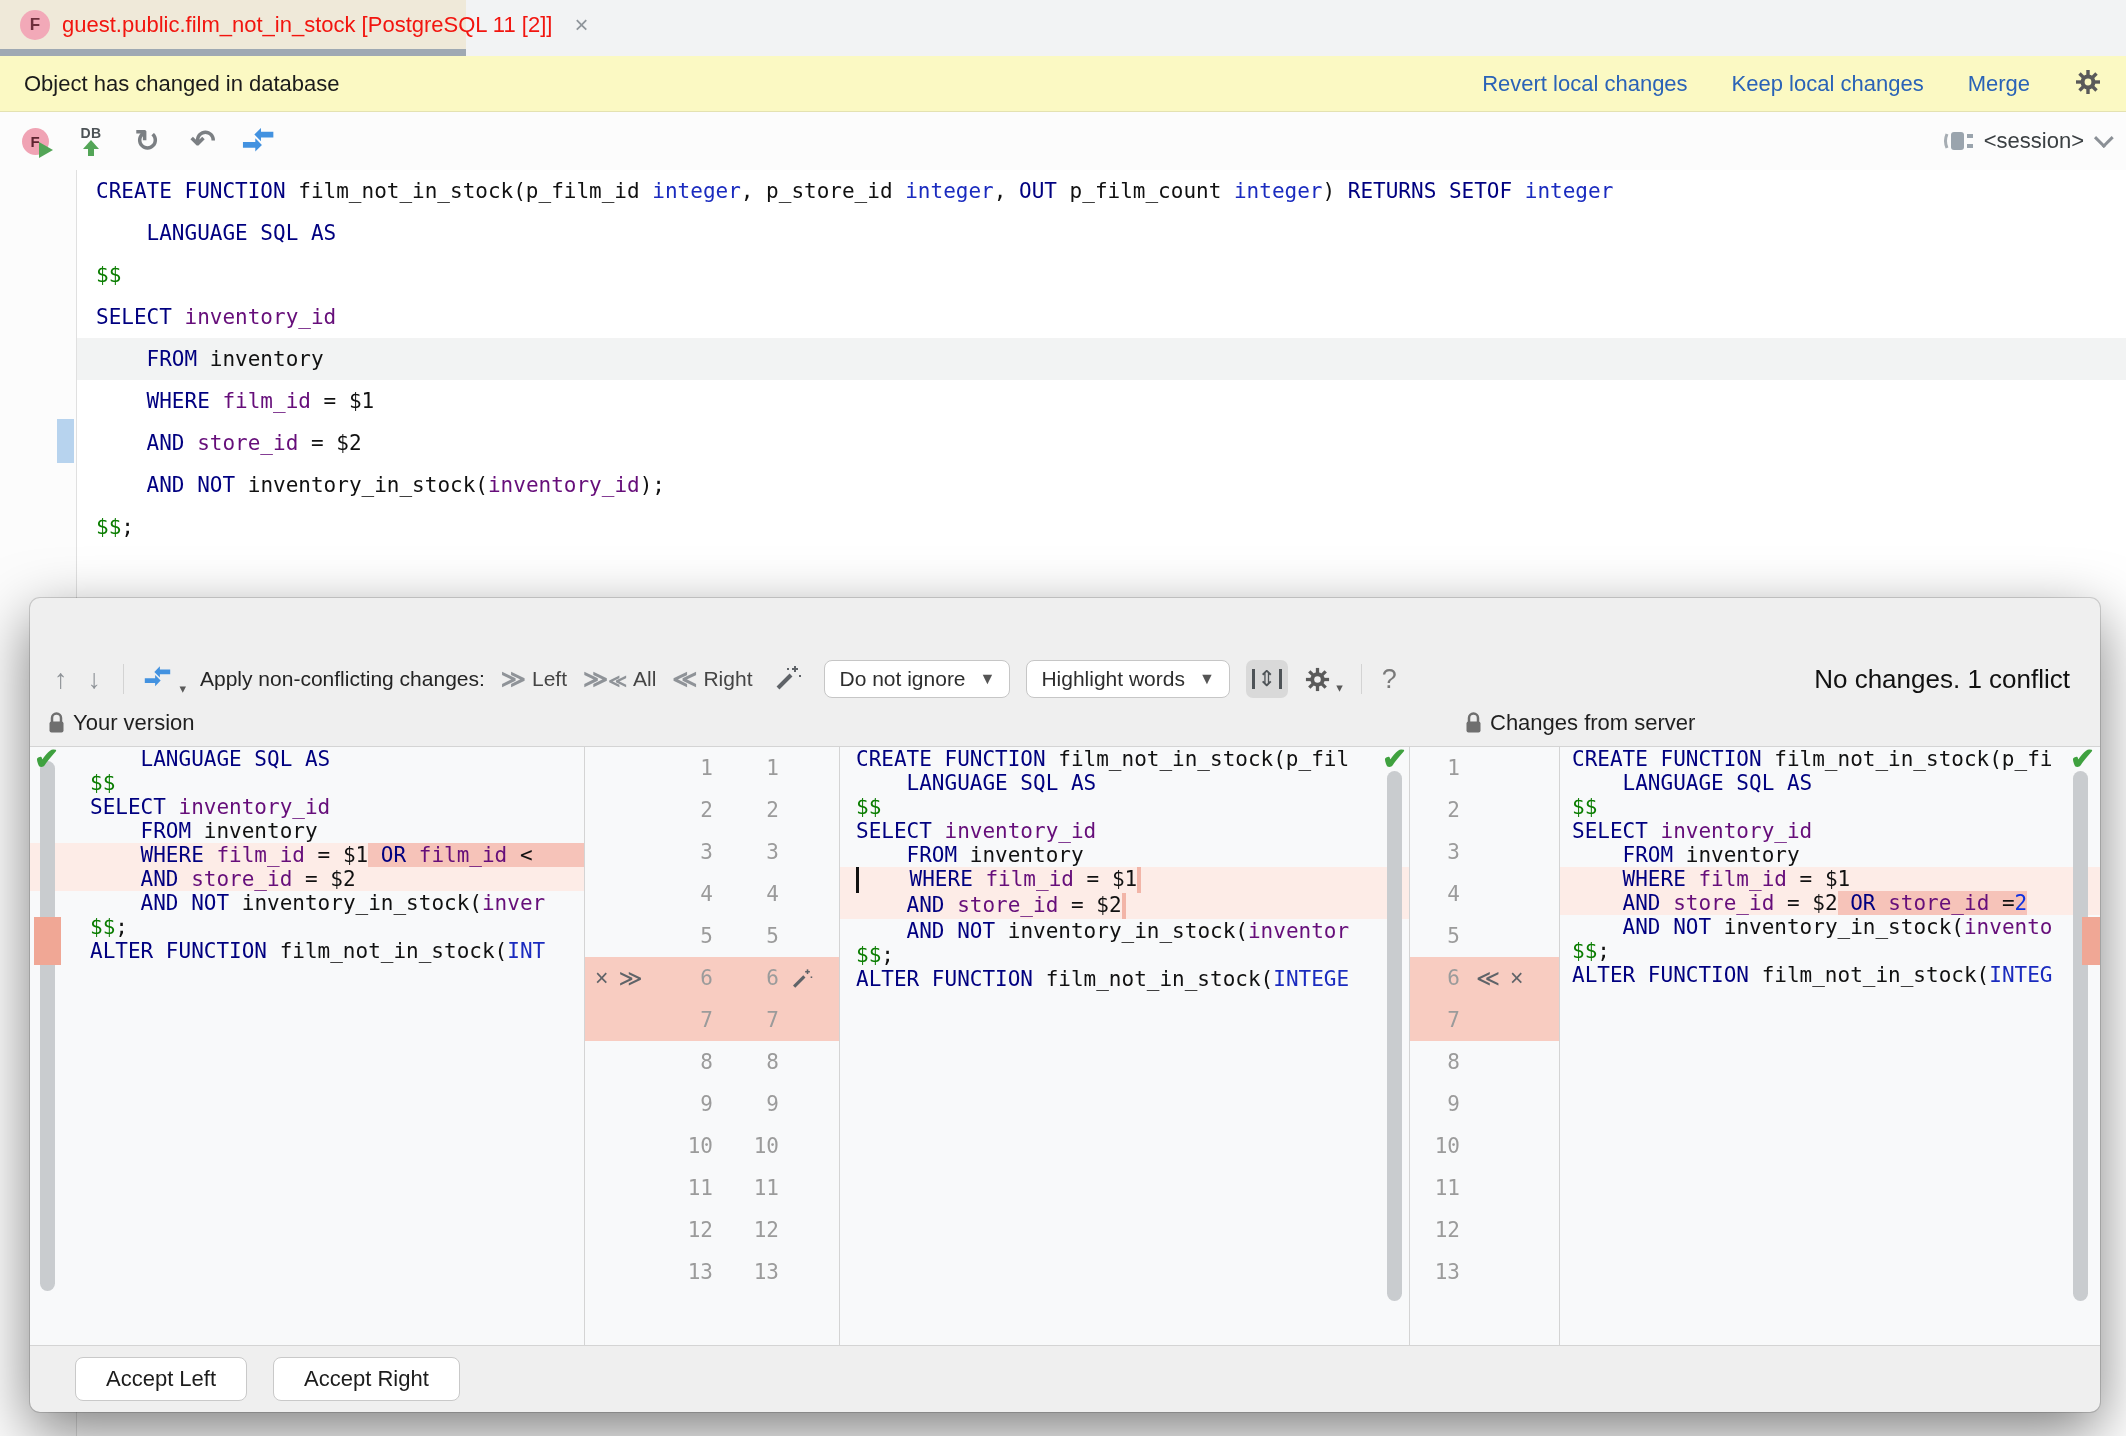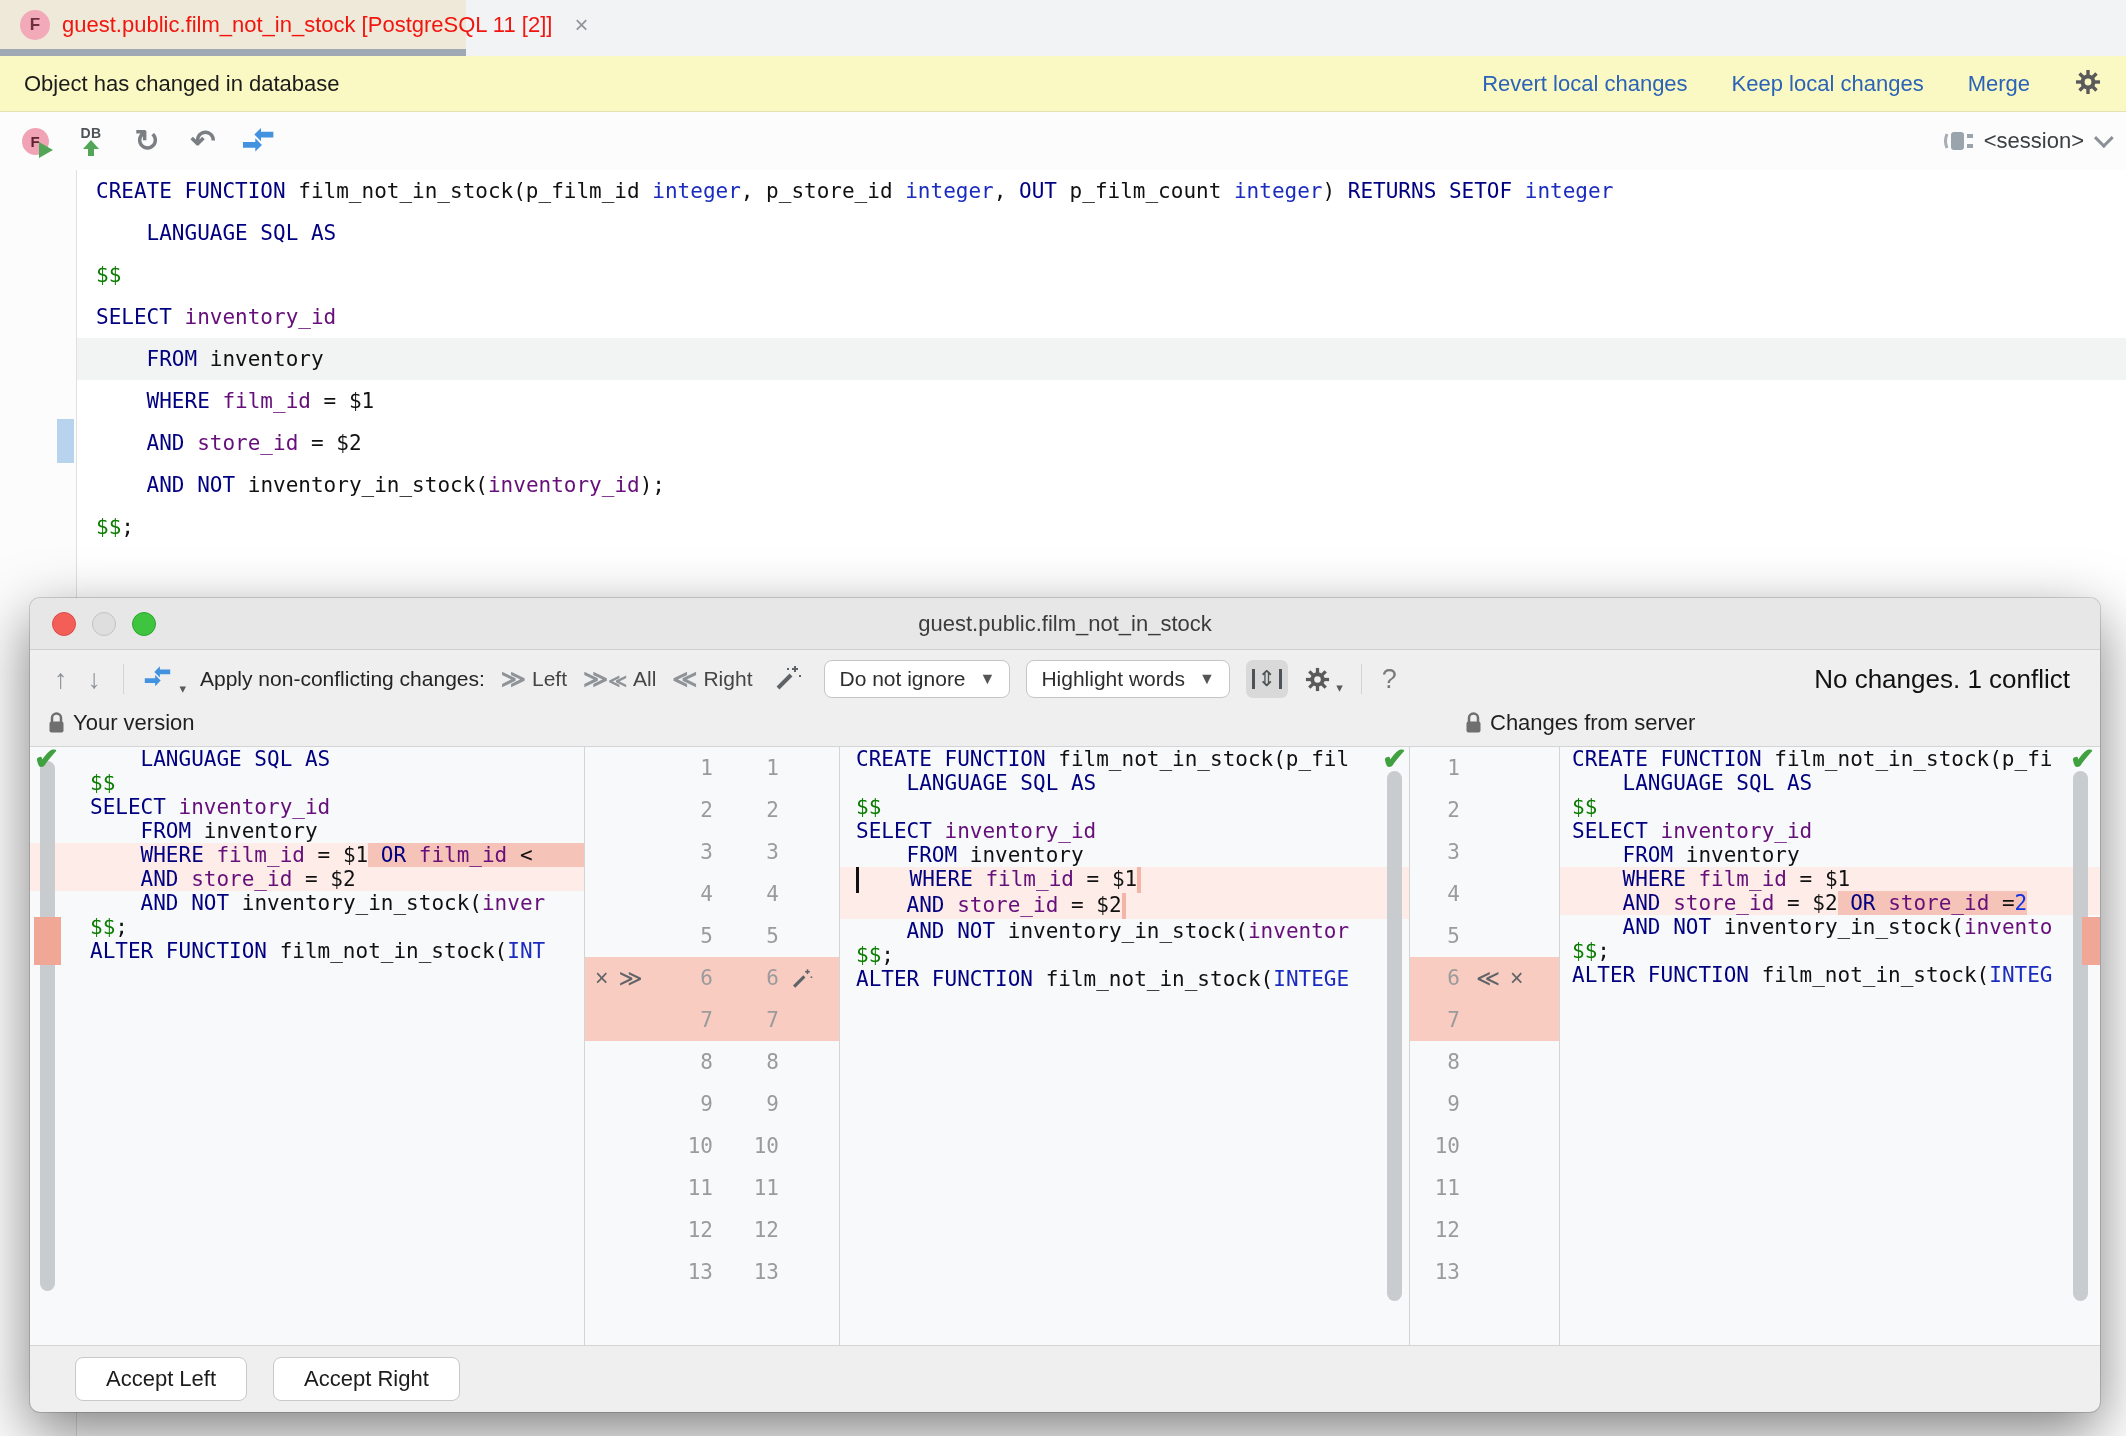--- a/index.html
+++ b/index.html
@@ -202,28 +202,20 @@
       <div class="code-row"><span class="tok-kw">SELECT </span><span class="tok-id">inventory_id</span></div>
       <div class="code-row"><span class="tok-pl">    </span><span class="tok-kw">FROM </span><span class="tok-pl">inventory</span></div>
       <div class="code-row"><span class="tok-pl">    </span><span class="tok-kw">WHERE </span><span class="tok-id">film_id</span><span class="tok-pl"> = $1</span></div>
       <div class="code-row"><span class="tok-pl">    </span><span class="tok-kw">AND </span><span class="tok-id">store_id</span><span class="tok-pl"> = $2</span></div>
       <div class="code-row"><span class="tok-pl">    </span><span class="tok-kw">AND NOT </span><span class="tok-pl">inventory_in_stock(</span><span class="tok-id">inventory_id</span><span class="tok-pl">);</span></div>
       <div class="code-row"><span class="tok-dd">$$</span><span class="tok-pl">;</span></div>
     </div>
 </div>
 
 <div class="dialog">
-  <div class="titlebar">
-    <div class="lights">
-      <span class="light red"></span>
-      <span class="light yellow"></span>
-      <span class="light green"></span>
-    </div>
-    <span class="dlg-title">guest.public.film_not_in_stock</span>
-  </div>
 
   <div class="mtoolbar">
     <span class="arrow-btn">↑</span>
     <span class="arrow-btn">↓</span>
     <span class="vdiv"></span>
     <span style="position:relative;">
       <svg width="30" height="24" viewBox="0 0 34 26">
         <g fill="#4392e0">
             <path d="M33 5 L20 5 L20 1 L13 8 L20 15 L20 11 L33 11 Z" transform="scale(0.9)"></path>
         <path d="M1 16 L14 16 L14 12 L21 19 L14 26 L14 22 L1 22 Z" transform="scale(0.9)"></path>

